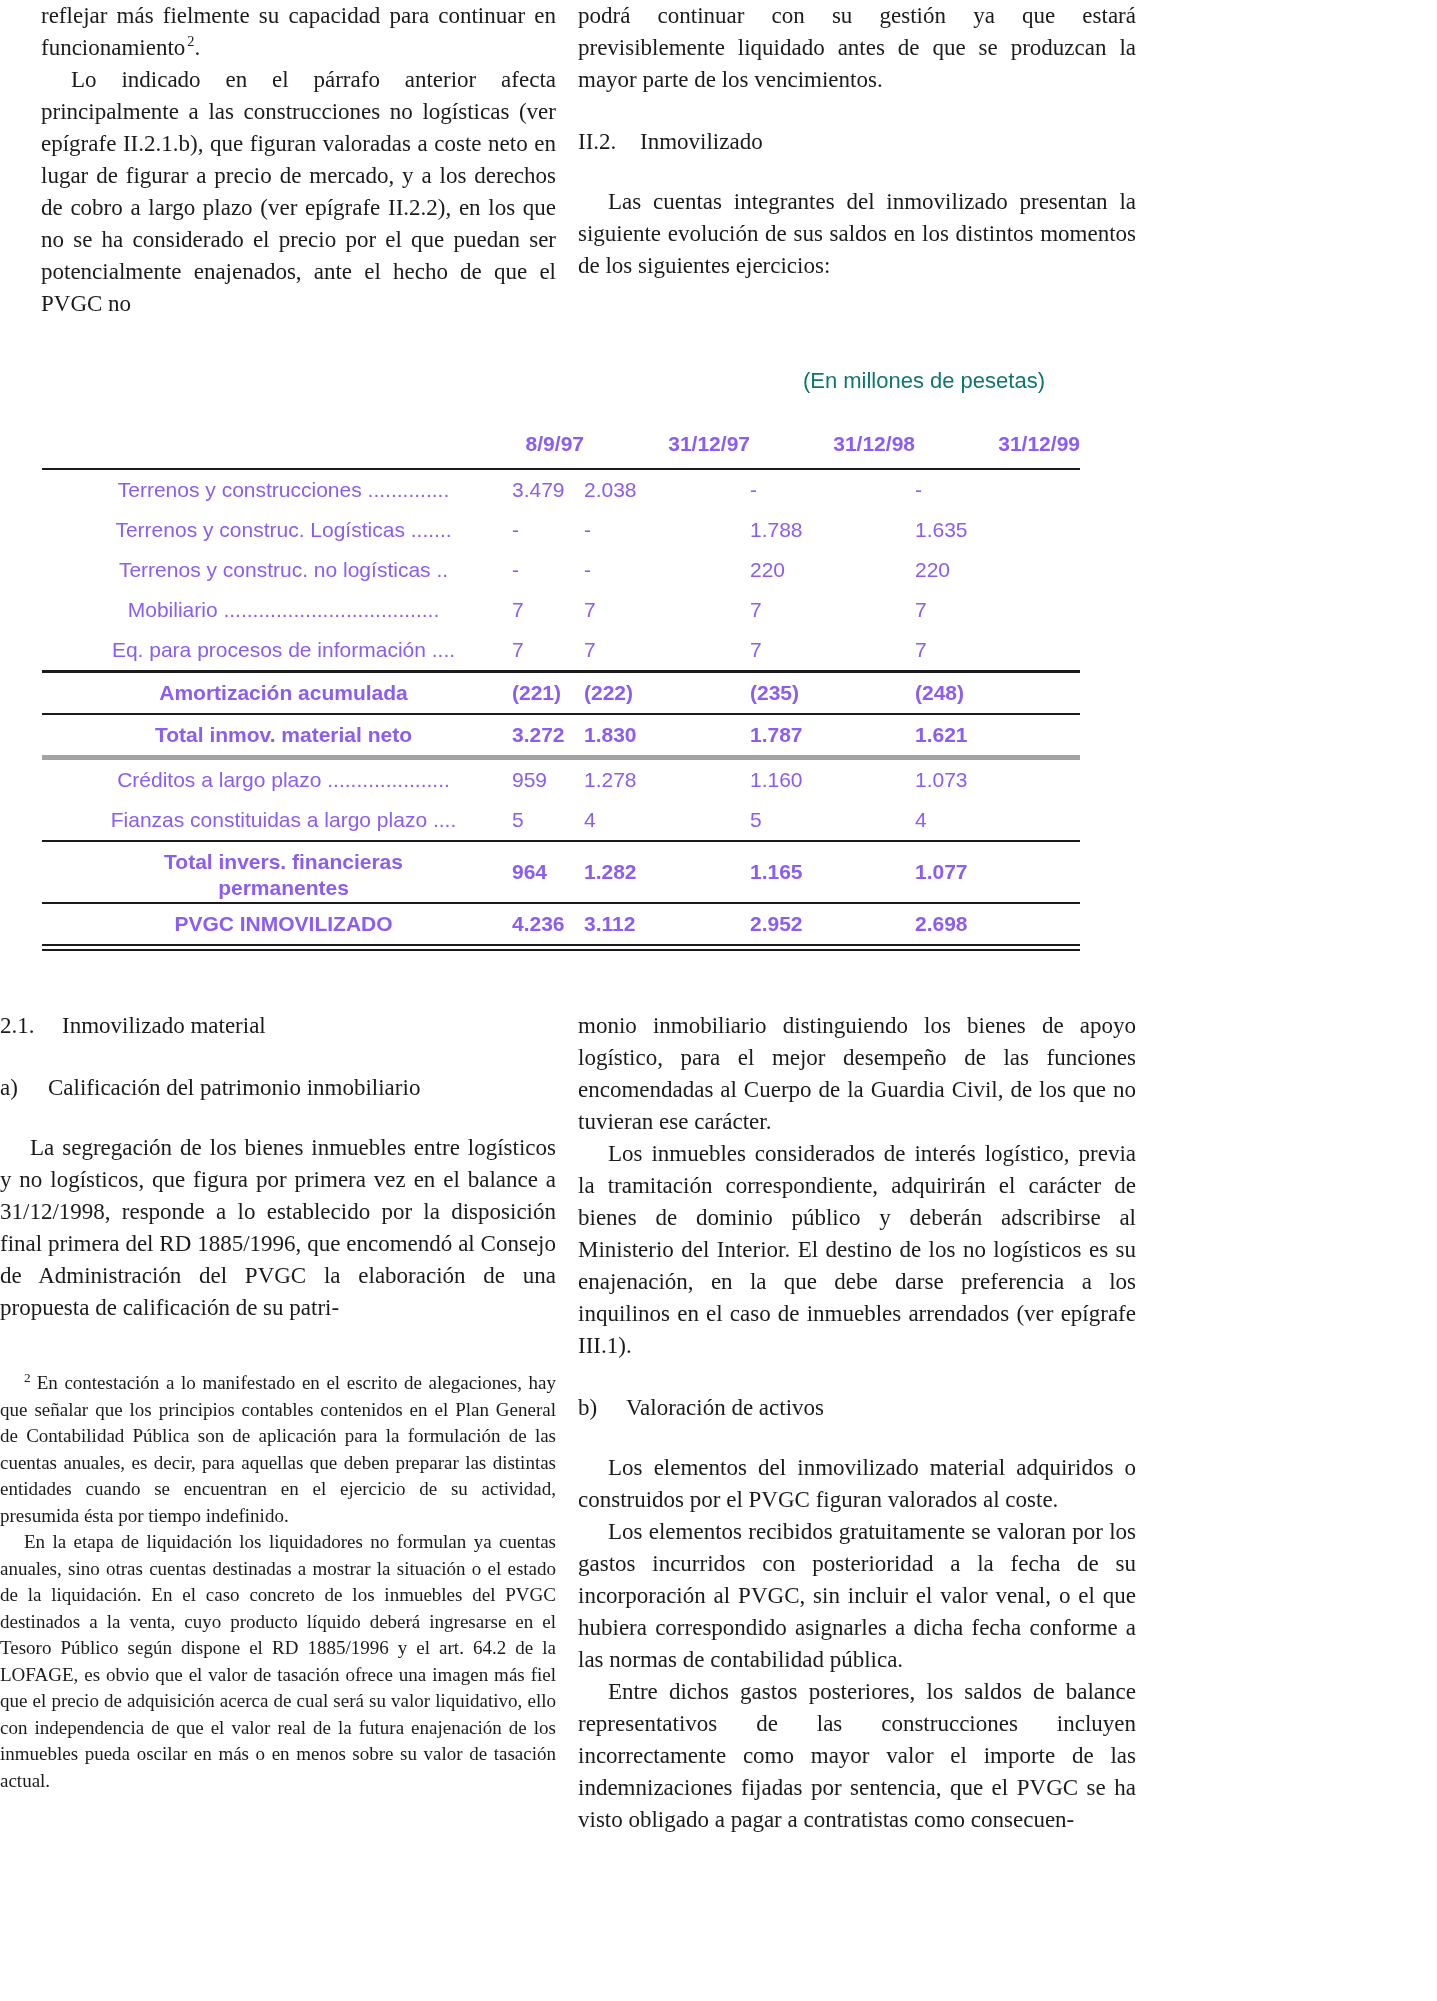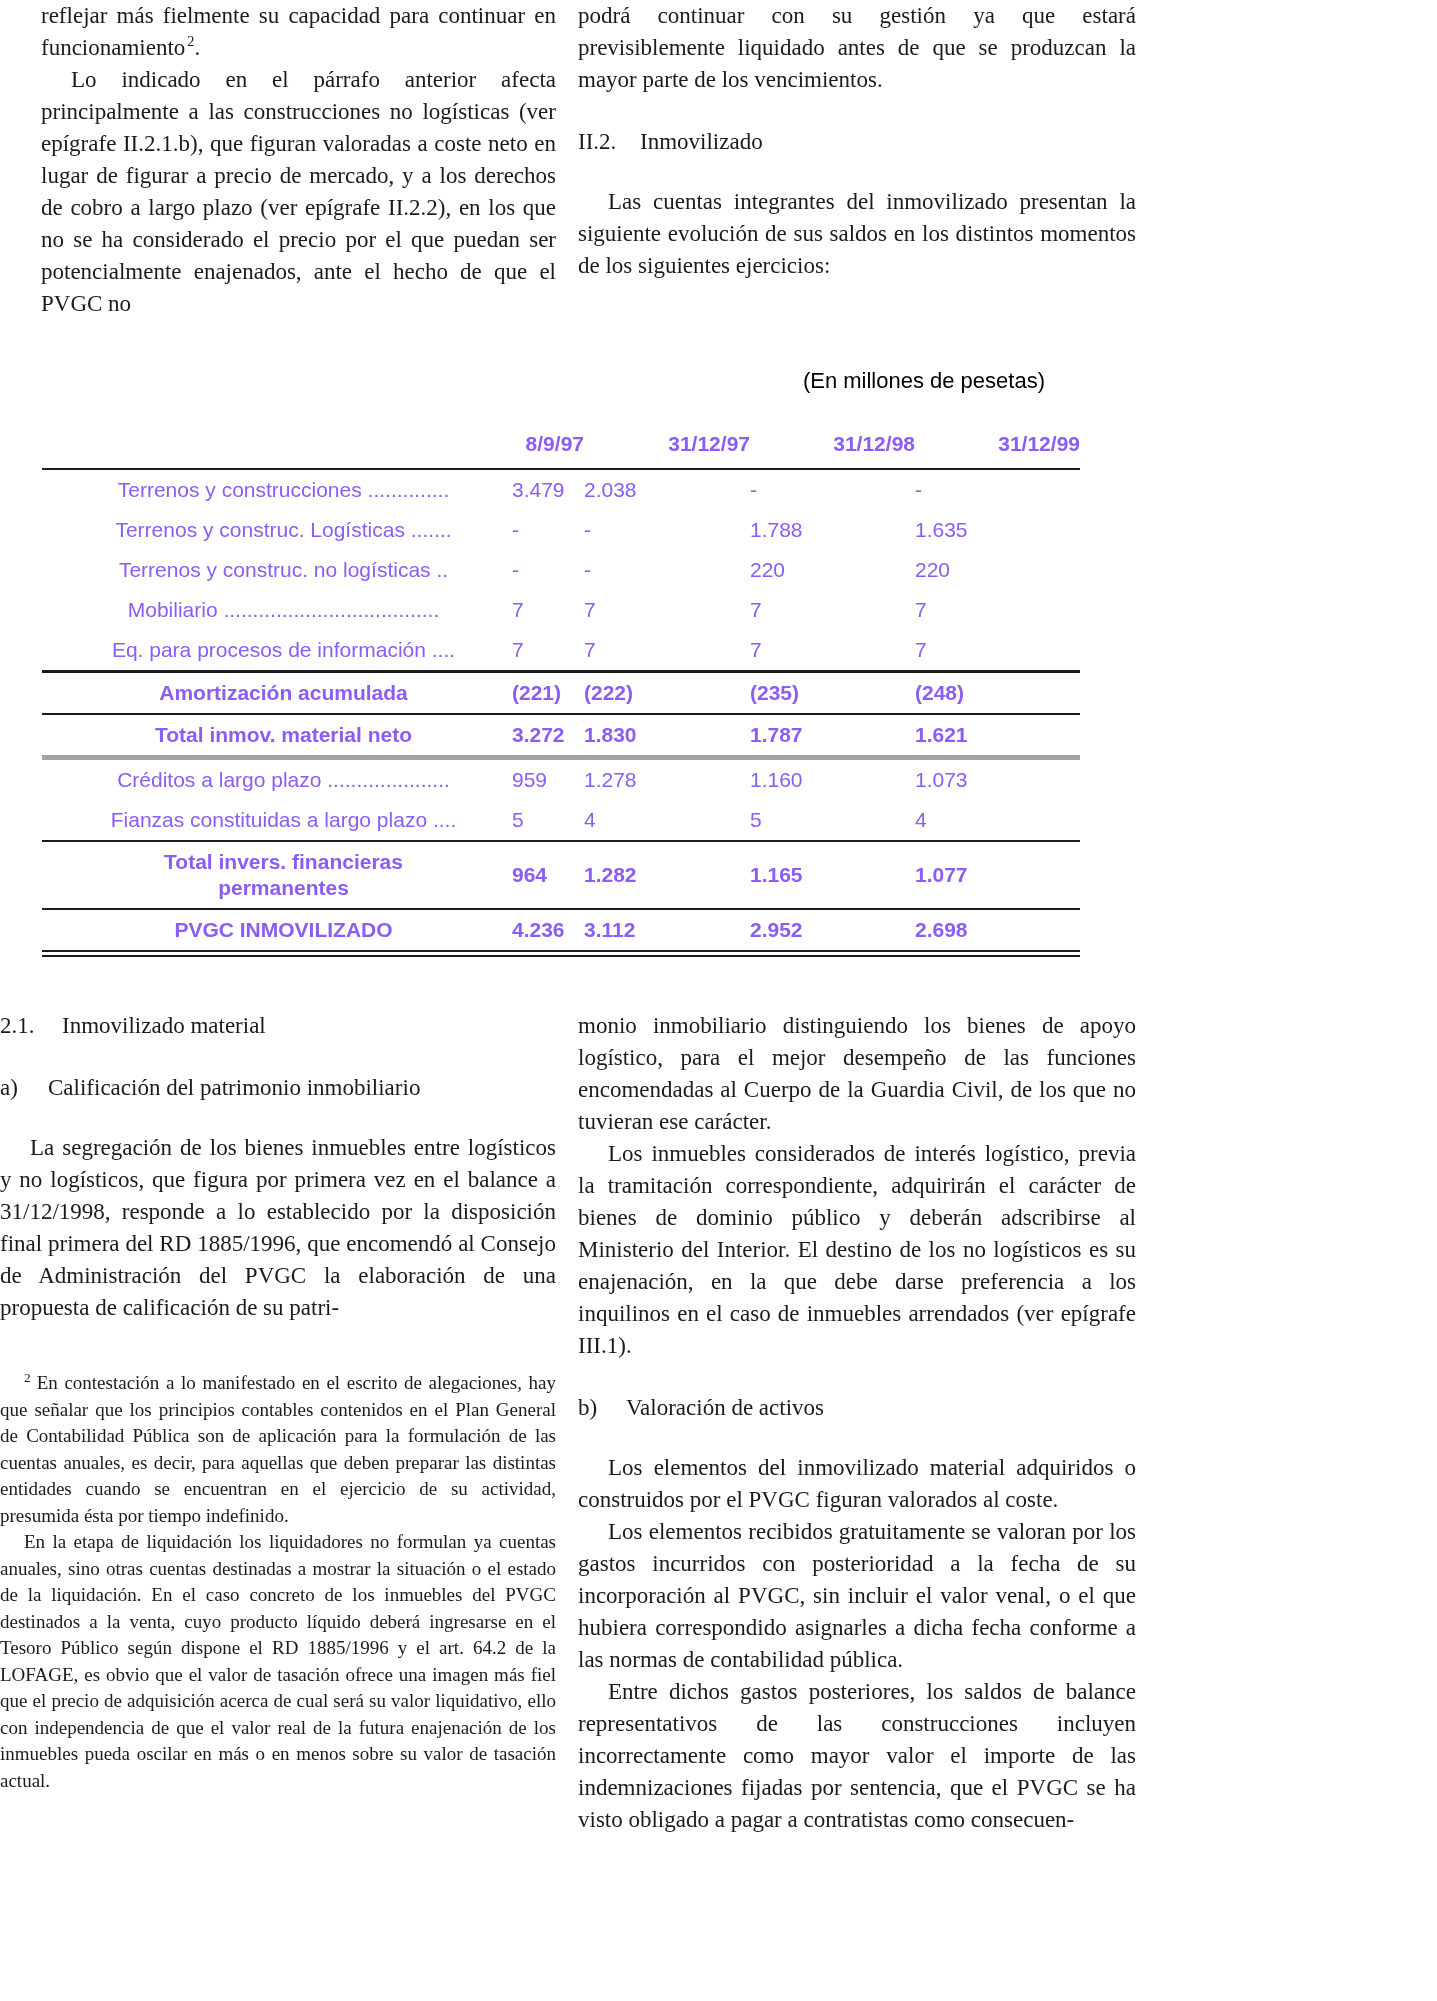--- a/index.html
+++ b/index.html
@@ -45,21 +45,21 @@
   .h-num.letter { min-width: 48px; }
 
   .units-note {
     position: absolute;
     left: 42px;
     top: 368px;
     width: 1003px;
     text-align: right;
     font-family: "Liberation Sans", sans-serif;
     font-size: 22px;
-    color: #000000;
+    color: #0f766e;
   }
 
   .tbl-wrap {
     position: absolute;
     left: 42px;
     top: 424px;
     width: 1038px;
   }
   table.doc-table {
     width: 100%;
@@ -84,21 +84,21 @@
     white-space: nowrap;
     overflow: hidden;
   }
   .doc-table td.num { text-align: left; white-space: nowrap; }
 
   tr.r4 td  { border-bottom: 3px solid #1b1b1b; }
   tr.r5 td  { font-weight: bold; border-bottom: 2px solid #1b1b1b; }
   tr.r6 td  { font-weight: bold; border-bottom: 5px solid #a3a3a3; }
   tr.r8 td  { border-bottom: 2px solid #1b1b1b; }
   tr.r9 td  { font-weight: bold; border-bottom: 2px solid #1b1b1b; }
-  tr.r9 td.lbl { white-space: pre-line; line-height: 26px; padding-top: 7px; padding-bottom: 7px; }
+  tr.r9 td.lbl { white-space: pre-line; line-height: 26px; padding-top: 7px; padding-bottom: 1px; }
   tr.r10 td { font-weight: bold; border-bottom: 7px double #1b1b1b; }
 
   .footnote {
     margin-top: 46px;
     font-size: 19px;
     line-height: 26.5px;
   }
   .footnote p { text-indent: 24px; }
   .fn-marker {
     font-size: 0.7em;

